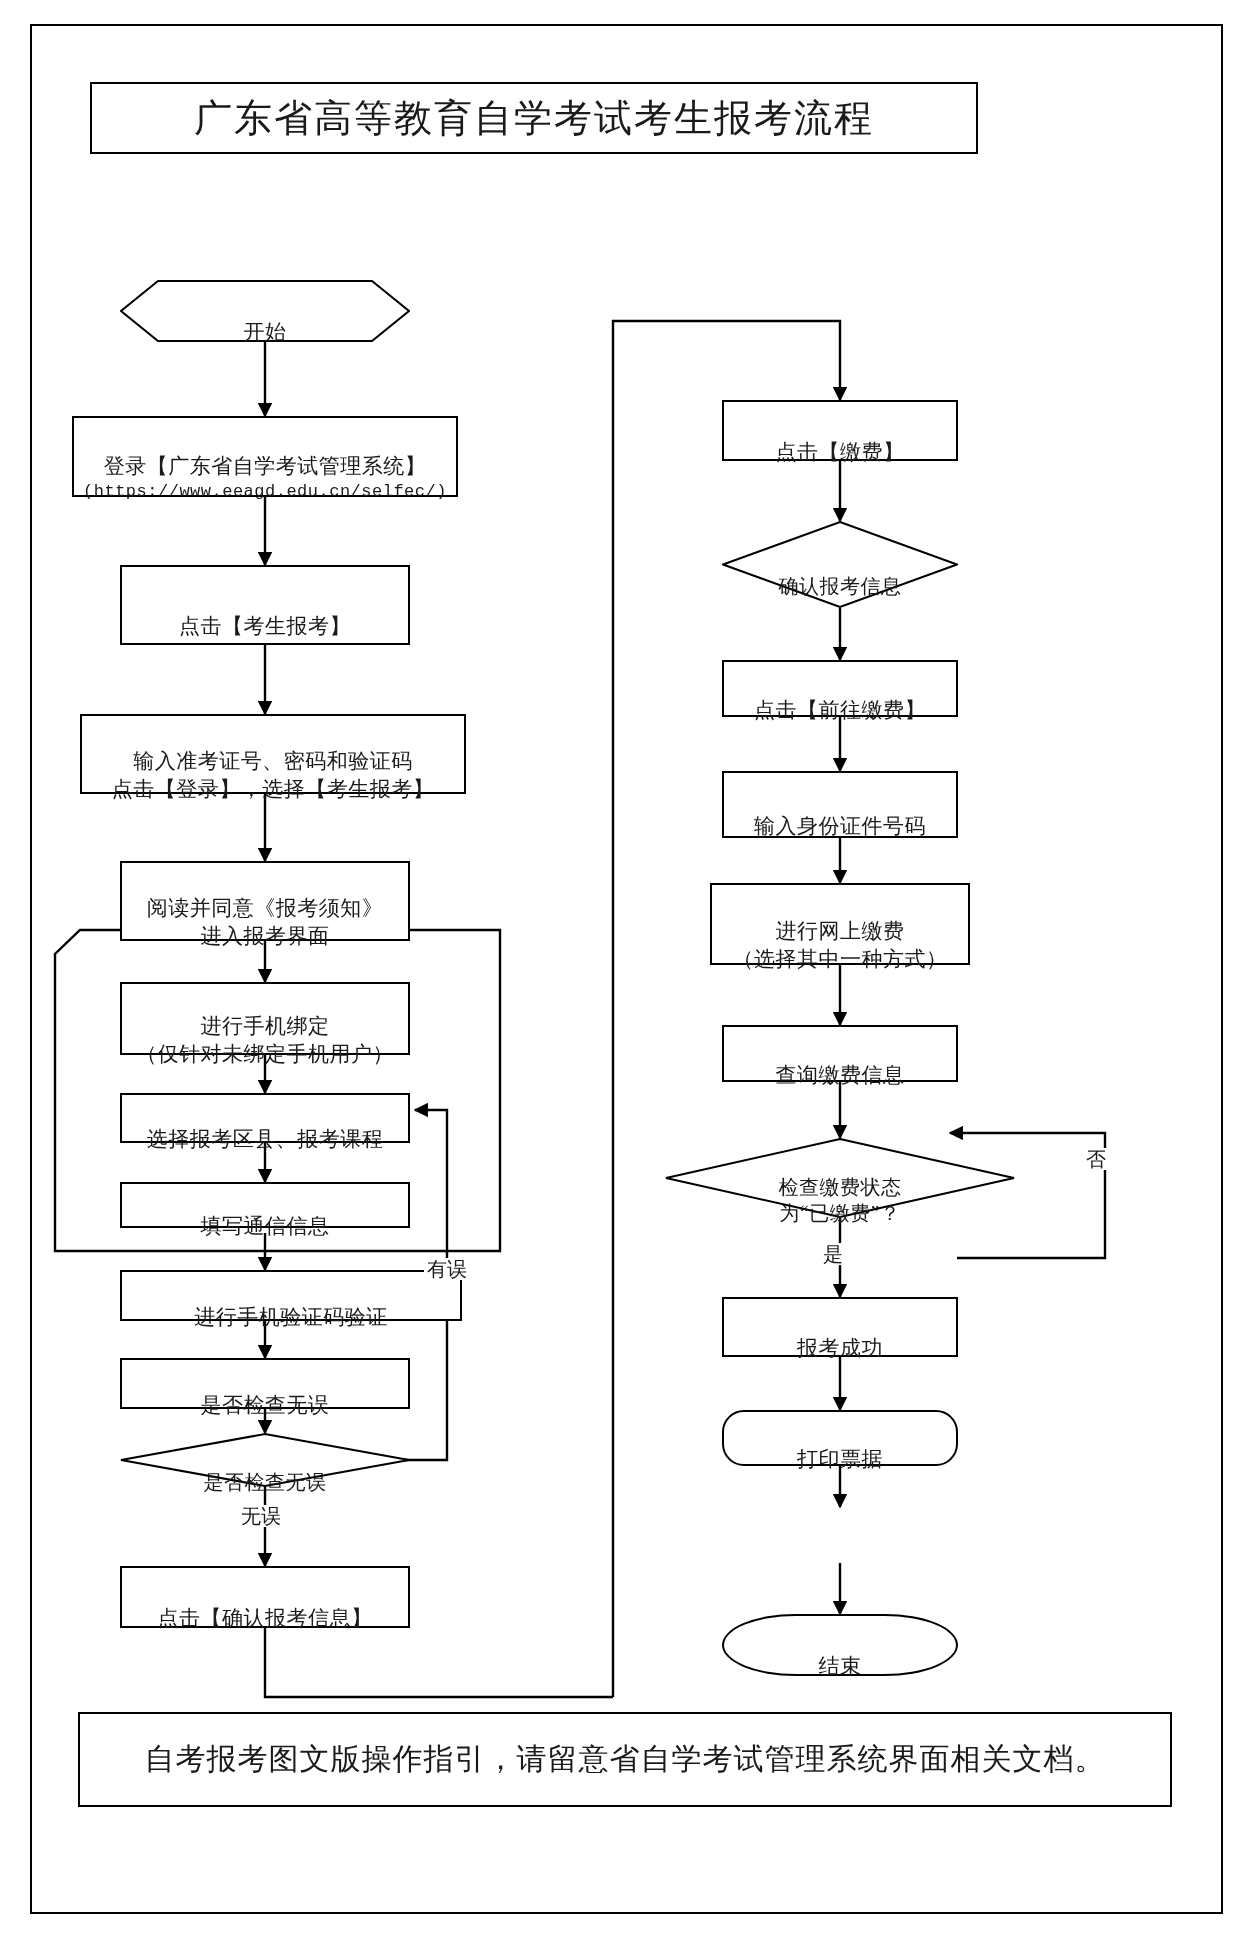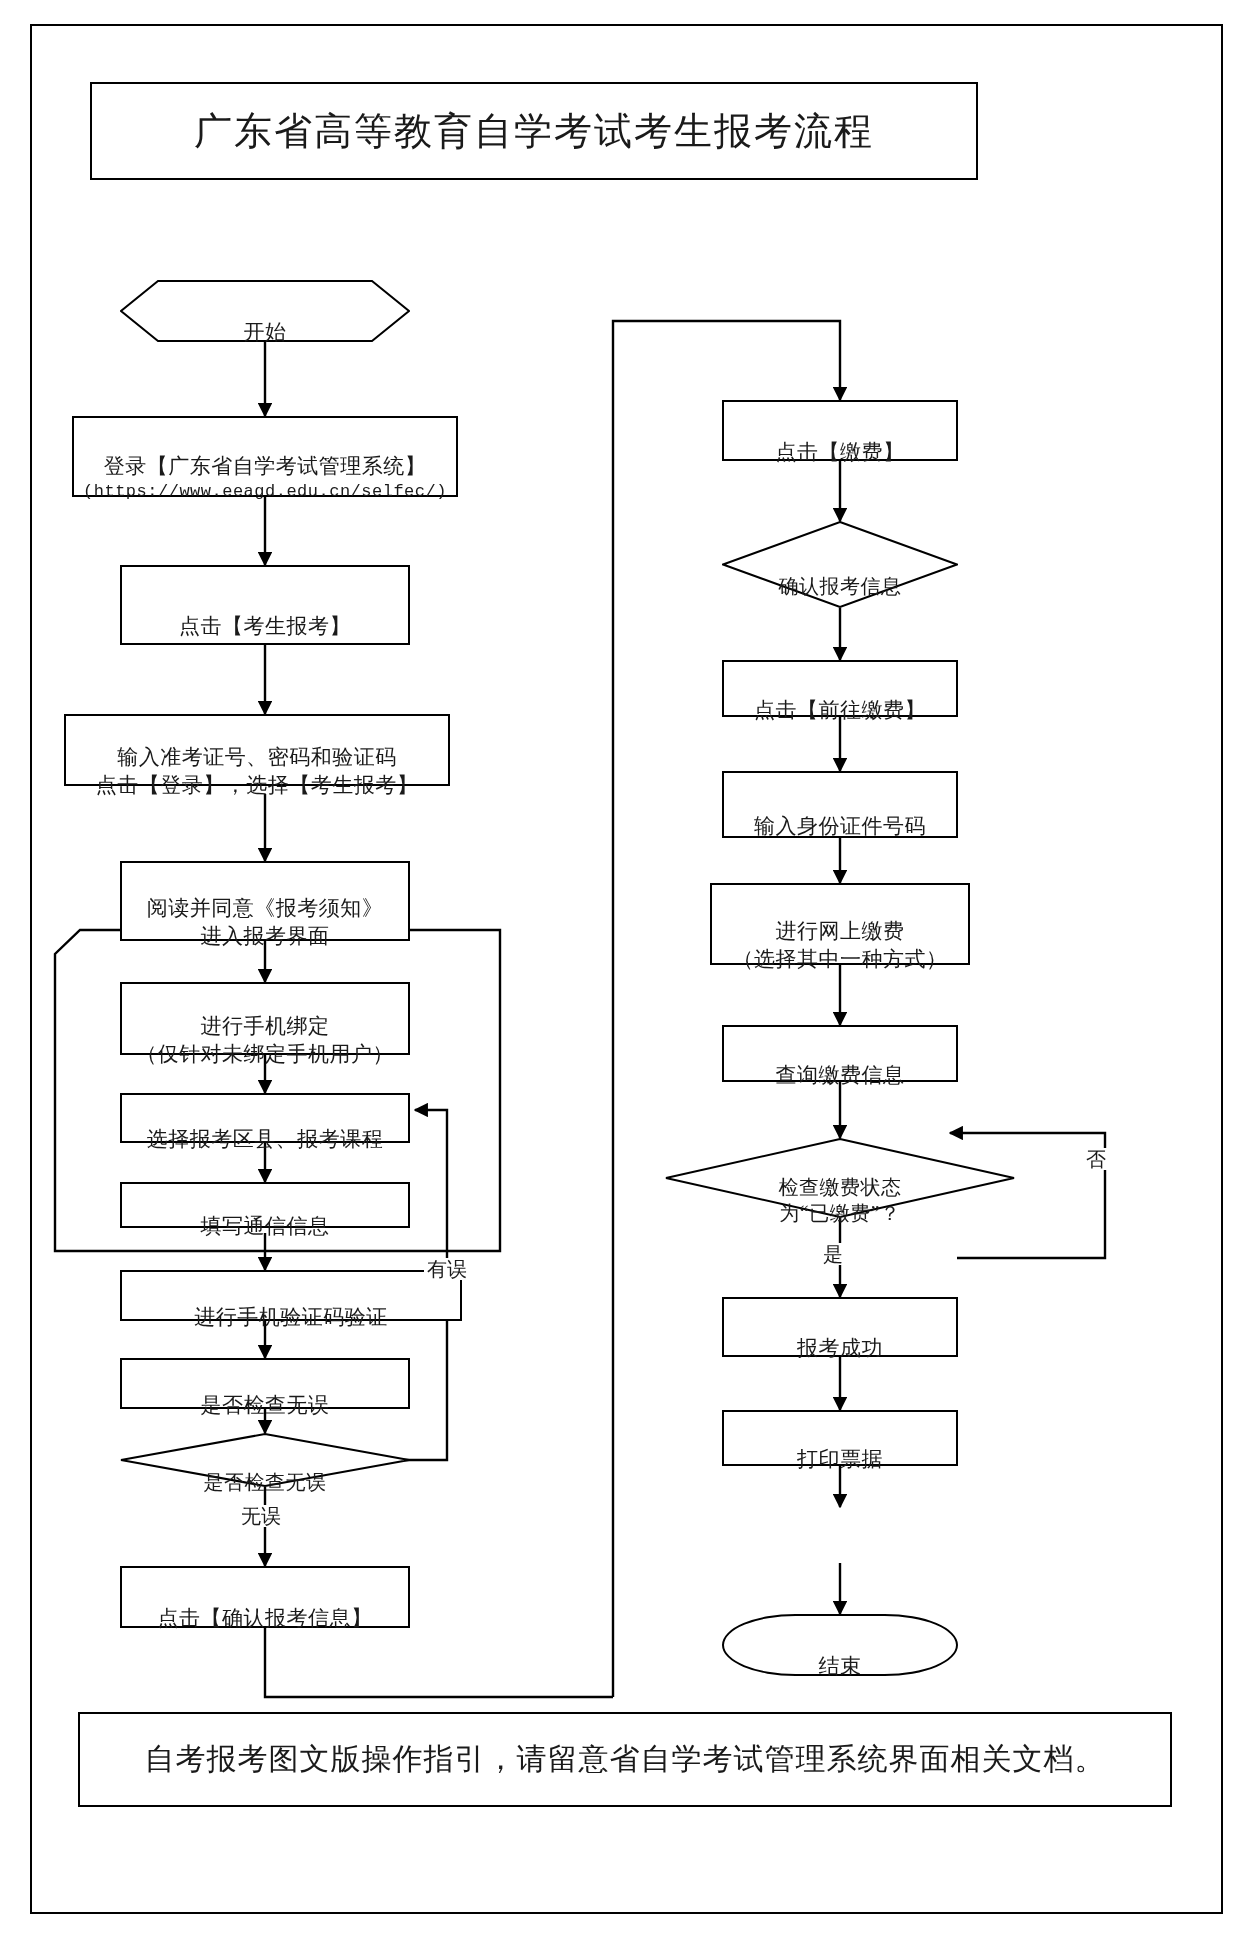--- a/index.html
+++ b/index.html
@@ -27,21 +27,21 @@
     height: 1890px;
     border: 2px solid #000;
     box-sizing: border-box;
   }
   
   #title-box {
     position: absolute;
     left: 90px;
     top: 82px;
     width: 888px;
-    height: 98px;
+    height: 72px;
     border: 2px solid #000;
     box-sizing: border-box;
     display: flex;
     align-items: center;
     justify-content: center;
   }
   #title-text {
     font-size: 38px;
     letter-spacing: 2px;
     font-weight: 500;
@@ -215,21 +215,21 @@
     <span class="label">点击【考生报考】</span>
   </div>
 
   <div class="node proc" style="left:72px; top:416px; width:386px; height:81px;">
     <span class="label">
       <span class="cn-line">登录【广东省自学考试管理系统】</span>
       <span class="url-line">(https://www.eeagd.edu.cn/selfec/)</span>
     </span>
   </div>
 
-  <div class="node proc" style="left:64px; top:714px; width:386px; height:72px;">
+  <div class="node proc" style="left:80px; top:714px; width:386px; height:80px;">
     <span class="label">
       <span class="cn-line">输入准考证号、密码和验证码</span>
       <span class="cn-line">点击【登录】，选择【考生报考】</span>
     </span>
   </div>
 
   <div class="node proc" style="left:120px; top:861px; width:290px; height:80px;align-items:center;">
     <span class="label">
       <span class="cn-line">阅读并同意《报考须知》</span>
       <span class="cn-line">进入报考界面</span>
@@ -307,21 +307,21 @@
     <span class="label">
       <span class="cn-line">检查缴费状态</span>
       <span class="cn-line">为“已缴费”？</span>
     </span>
   </div>
 
   <div class="node proc" style="left:722px; top:1297px; width:236px; height:60px;">
     <span class="label">报考成功</span>
   </div>
 
-  <div class="node proc" style="left:722px; top:1410px; width:236px; height:56px;">
+  <div class="node proc" style="left:722px; top:1410px; width:236px; height:56px;border-radius:22px;">
     <span class="label">打印票据</span>
   </div>
 
   <div class="node terminator" style="left:722px; top:1614px; width:236px; height:62px;">
     <span class="label">结束</span>
   </div>
 
   <div class="edge-label" style="left:424px; top:1258px;">有误</div>
 
   <div class="edge-label" style="left:238px; top:1505px;">无误</div>

